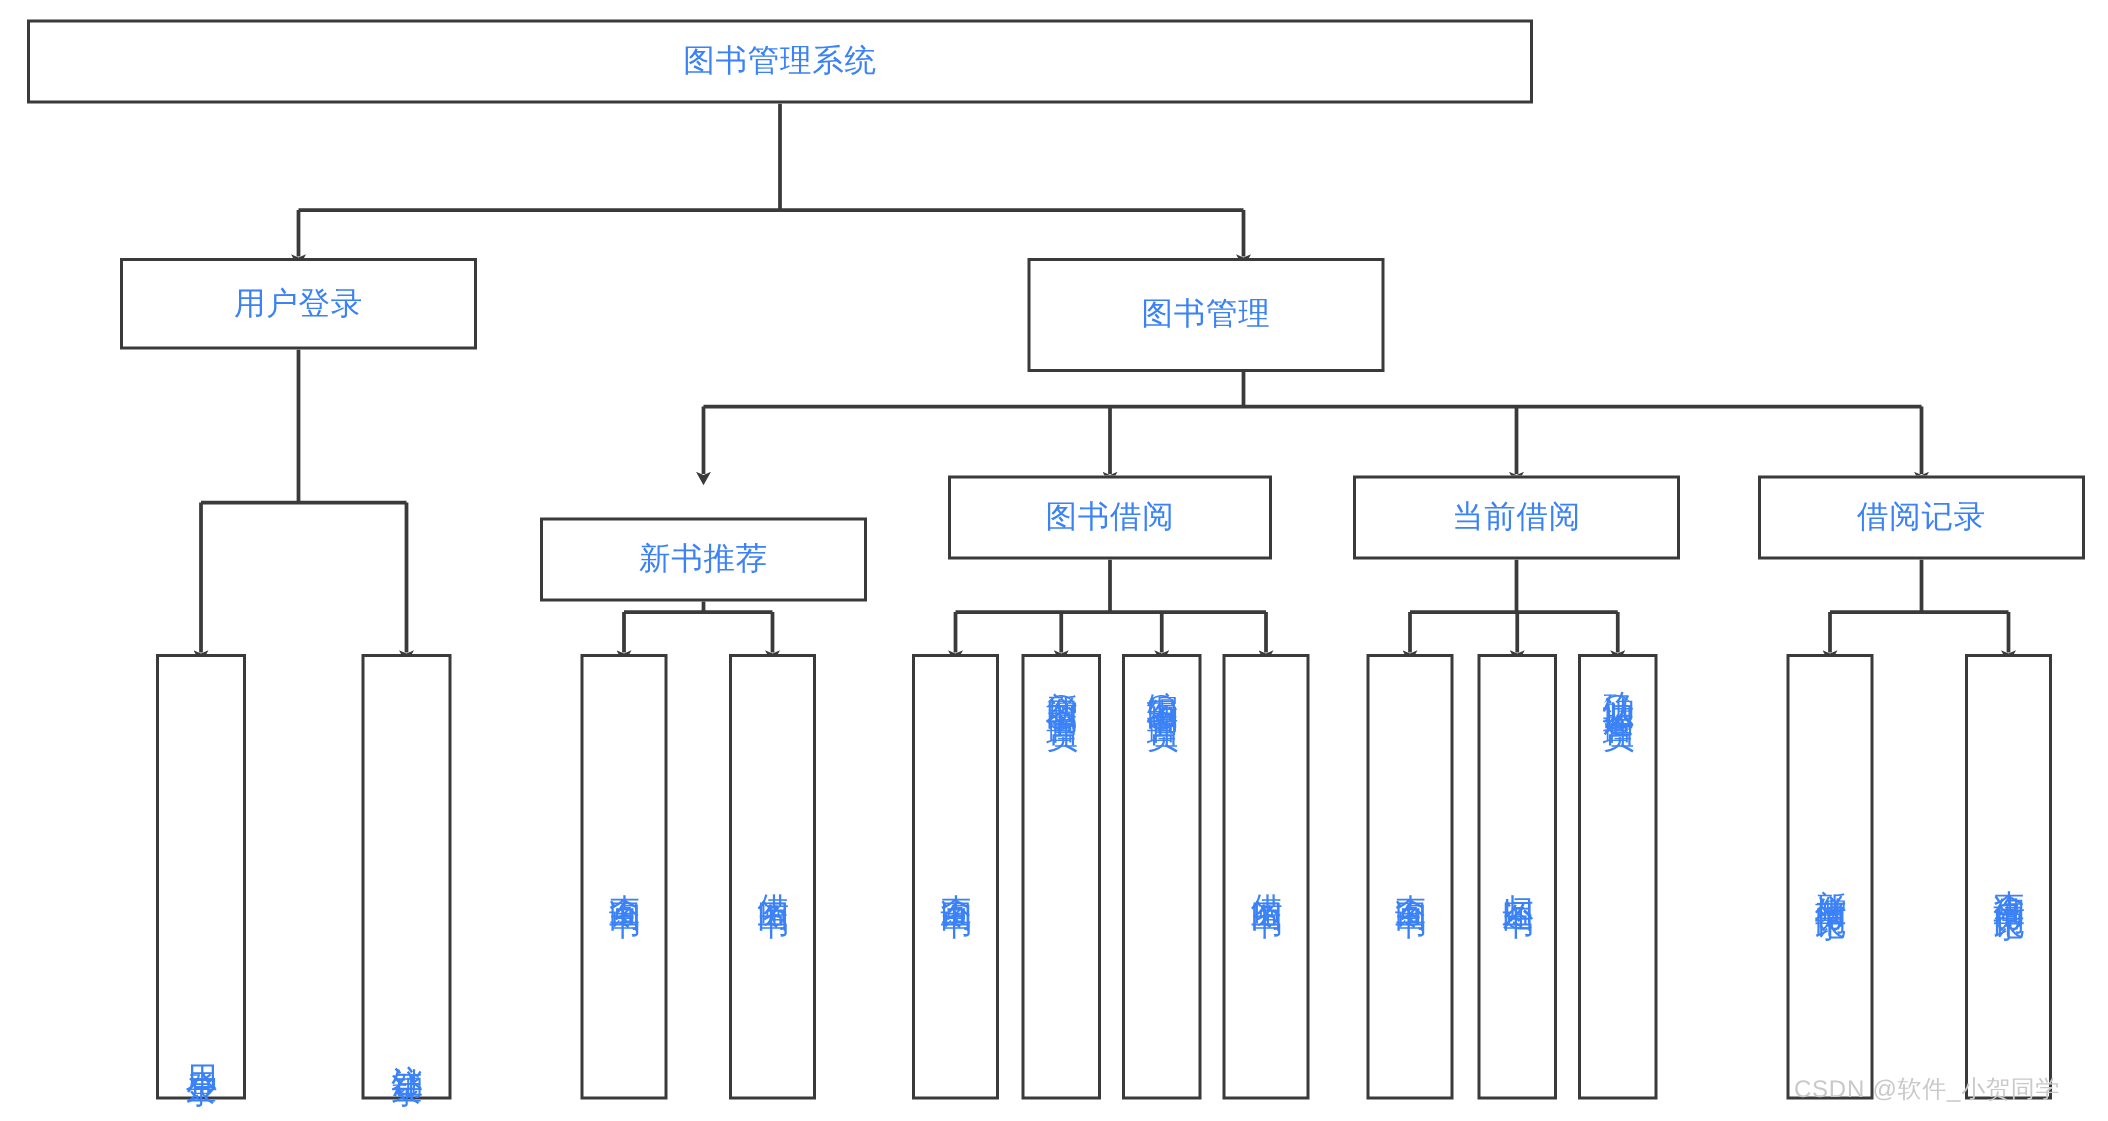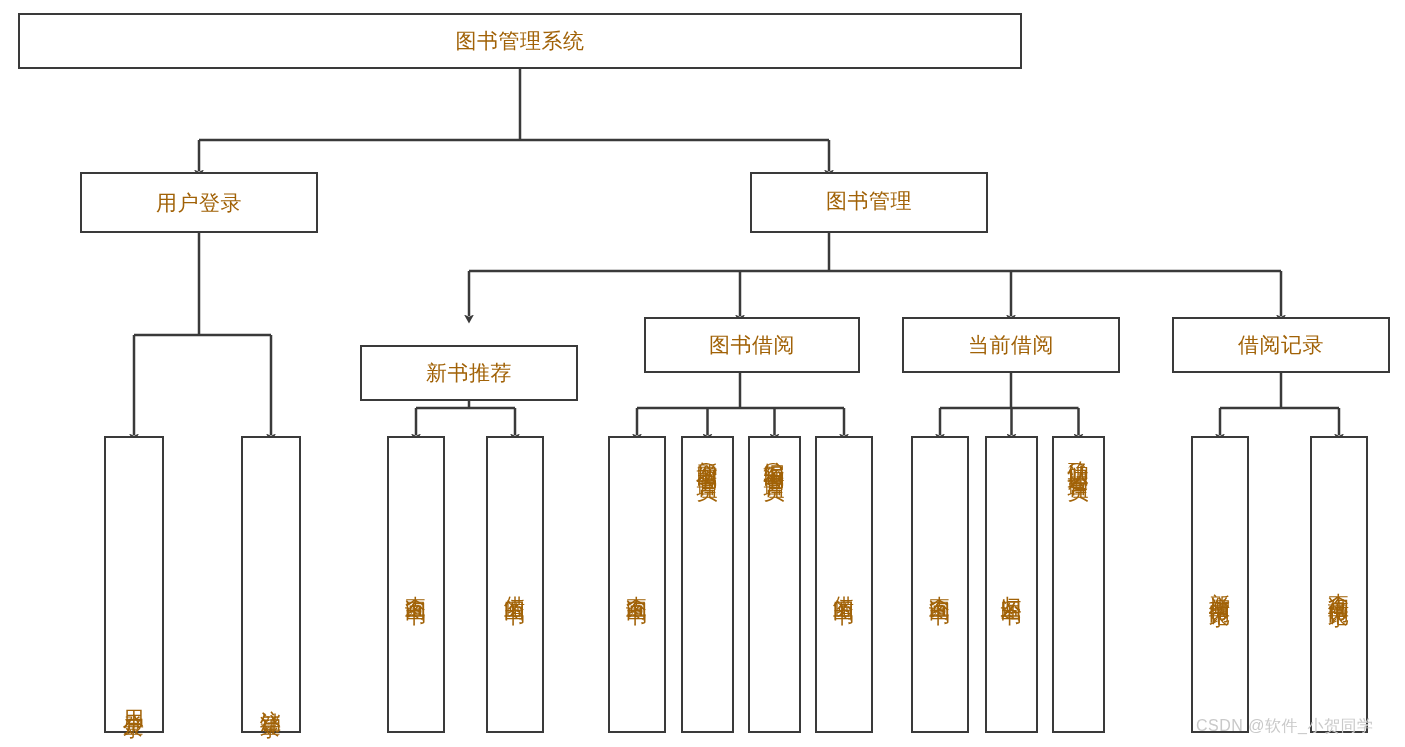--- a/index.html
+++ b/index.html
@@ -28,21 +28,21 @@
   .node {
     position: absolute;
     box-sizing: border-box;
     background: #ffffff;
     border: 2px solid #3a3a3a;
     display: flex;
     align-items: center;
     justify-content: center;
   }
   .node-label {
-    color: #a16207;
+    color: #3b82f6;
     text-align: center;
     line-height: 1.12;
     white-space: pre;
   }
   .node.horiz .node-label {
     font-size: 21px;
     letter-spacing: 0.5px;
   }
   .node.vert {
     align-items: center;
@@ -119,27 +119,27 @@
       </g>
   </svg>
 
   <div id="node-layer">
       <div class="node horiz" style="left: 18px; top: 13px; width: 1004px; height: 56px;">
         <span class="node-label">图书管理系统</span>
       </div>
       <div class="node horiz" style="left: 80px; top: 172px; width: 238px; height: 61px;">
         <span class="node-label">用户登录</span>
       </div>
-      <div class="node horiz" style="left: 750px; top: 172px; width: 238px; height: 61px; font-family: Liberation Mono, monospace;">
+      <div class="node horiz" style="left: 685px; top: 172px; width: 238px; height: 76px;">
         <span class="node-label">图书管理</span>
       </div>
       <div class="node horiz" style="left: 360px; top: 317px; width: 218px; height: 56px; margin-top: 28px;">
         <span class="node-label">新书推荐</span>
       </div>
-      <div class="node horiz" style="left: 632px; top: 317px; width: 216px; height: 56px; margin-left: 12px;">
+      <div class="node horiz" style="left: 632px; top: 317px; width: 216px; height: 56px;">
         <span class="node-label">图书借阅</span>
       </div>
       <div class="node horiz" style="left: 902px; top: 317px; width: 218px; height: 56px;">
         <span class="node-label">当前借阅</span>
       </div>
       <div class="node horiz" style="left: 1172px; top: 317px; width: 218px; height: 56px; align-items: center;">
         <span class="node-label">借阅记录</span>
       </div>
       <div class="node vert align-bottom" style="left: 104px; top: 436px; width: 60px; height: 297px;">
         <span class="node-label">用户登录</span>

